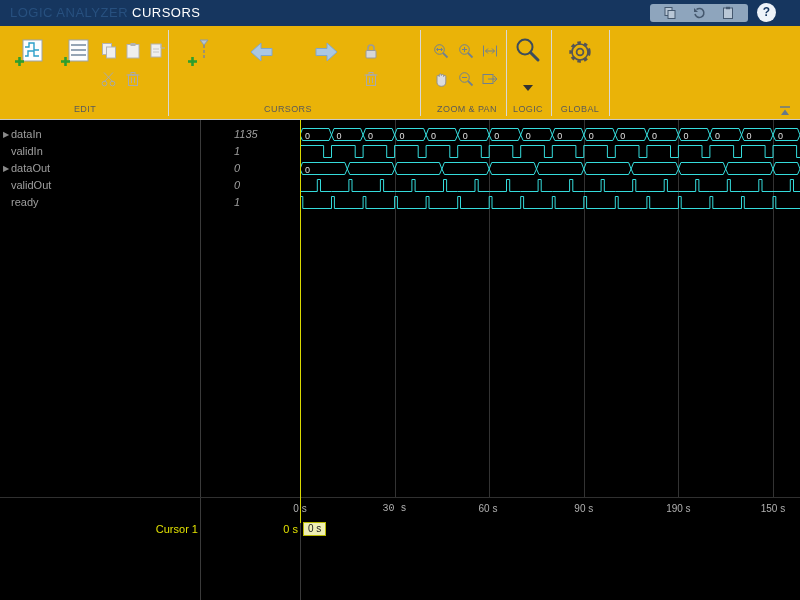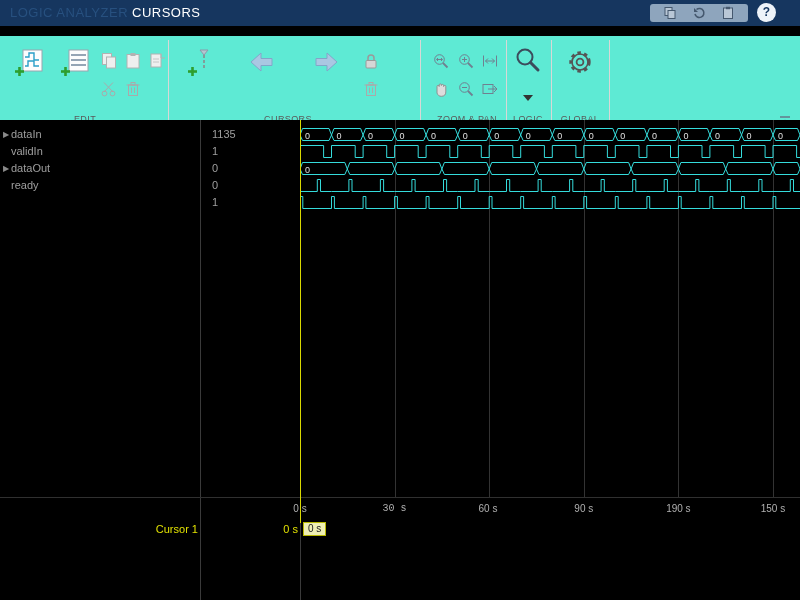--- a/index.html
+++ b/index.html
@@ -10,36 +10,36 @@
   
   .titlebar { position:absolute; left:0; top:0; width:800px; height:26px; background:#16365f; }
   .tab { position:absolute; top:0; height:26px; line-height:26px; font-size:13px; letter-spacing:.5px; cursor:default; }
   .tab.inactive { left:10px; color:#27507f; }
   .tab.active { left:132px; color:#ffffff; }
   .qat-pill { position:absolute; left:650px; top:4px; width:98px; height:18px; background:#8ea5bd; border-radius:3px; display:flex; align-items:center; justify-content:space-around; padding:0 6px; }
   .qat-icon { width:14px; height:14px; display:block; }
   .help-btn { position:absolute; left:757px; top:3px; width:19px; height:19px; border-radius:50%; background:#eef3f9; color:#16365f; font-size:12px; font-weight:bold; text-align:center; line-height:19px; }
 
   
-  .toolbar { position:absolute; left:0; top:36px; width:800px; height:94px; background:#5eead4; border-bottom:1px solid #c9c9c7;padding-left:48px; }
+  .toolbar { position:absolute; left:0; top:26px; width:800px; height:94px; background:#eab308; border-bottom:1px solid #c9c9c7;padding-left:48px; }
   .tsep { position:absolute; top:4px; width:1px; height:86px; background:#d8d8d6; }
   .tsection-label { position:absolute; top:78px; height:14px; font-size:9px; color:#5a5a5a; letter-spacing:.4px; transform:translateX(-50%); white-space:nowrap; }
   .tbtn { position:absolute; display:flex; align-items:center; justify-content:center; border-radius:2px; }
   .tbtn svg { display:block; }
   .collapse-btn { position:absolute; left:778px; top:77px; width:16px; height:14px; }
 
   
   .wavewin { position:absolute; left:0; top:120px; width:800px; height:480px; background:#000; }
   .vsep { position:absolute; width:1px; background:#3a3a3a; top:0; height:480px; }
   .hsep { position:absolute; left:0; top:377px; width:800px; height:1px; background:#303030; }
 
   .names-col { position:absolute; left:0; top:6px; width:200px; }
   .values-col { position:absolute; left:200px; top:6px; width:100px; }
   .sig-row { height:17px; line-height:17px; font-size:11px; color:#9f9f9f; display:flex; align-items:center; }
-  .sig-row.val { padding-left:12px; display:block; }
+  .sig-row.val { padding-left:34px; display:block;font-style:italic; }
   .tri { width:11px; font-size:8px; color:#8a8a8a; text-align:left; padding-left:3px; }
   .sig-name { padding-left:0px; }
 
   .wave-svg { position:absolute; left:300px; top:0; }
   .wave-svg text { font-family:"Liberation Sans", sans-serif; }
 
   .cursor-line { position:absolute; left:300px; top:0; width:1px; height:403px; background:#d8d800; }
 
   
   .time-axis { position:absolute; left:0; top:377px; width:800px; height:22px; }
@@ -267,20 +267,24 @@
           <span class="tri">▶</span>
           <span class="sig-name">dataIn</span>
         </div>
         <div class="sig-row">
           <span class="tri"></span>
           <span class="sig-name">validIn</span>
         </div>
         <div class="sig-row">
           <span class="tri">▶</span>
           <span class="sig-name">dataOut</span>
+        </div>
+        <div class="sig-row">
+          <span class="tri"></span>
+          <span class="sig-name">validOut</span>
         </div>
         <div class="sig-row">
           <span class="tri"></span>
           <span class="sig-name">ready</span>
         </div>
       </div>
     <div class="values-col" id="values-col">
         <div class="sig-row val">1135</div>
         <div class="sig-row val">1</div>
         <div class="sig-row val">0</div>

